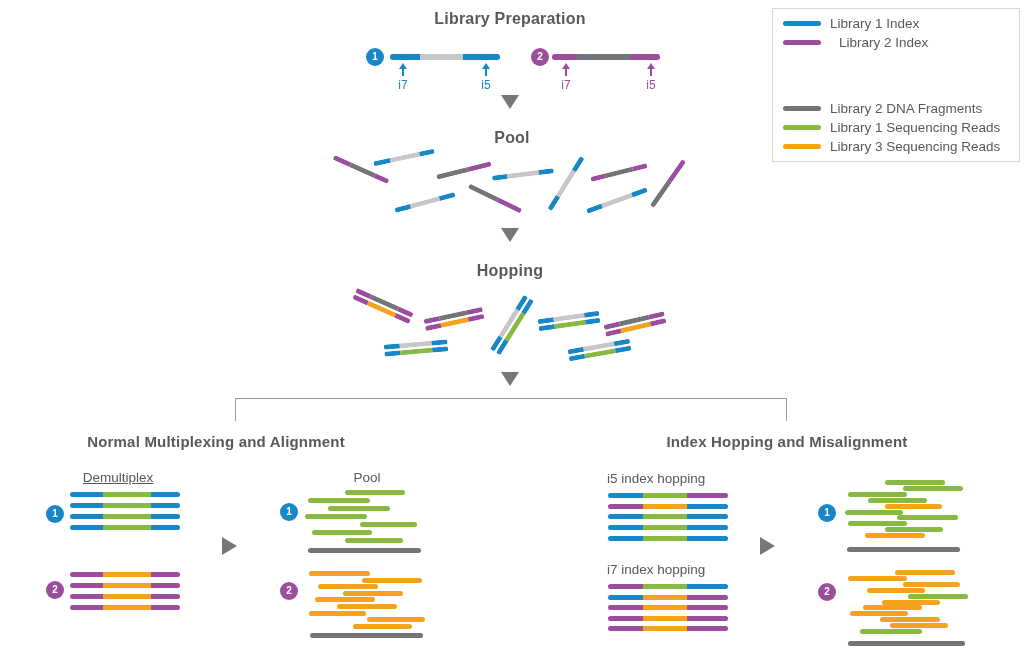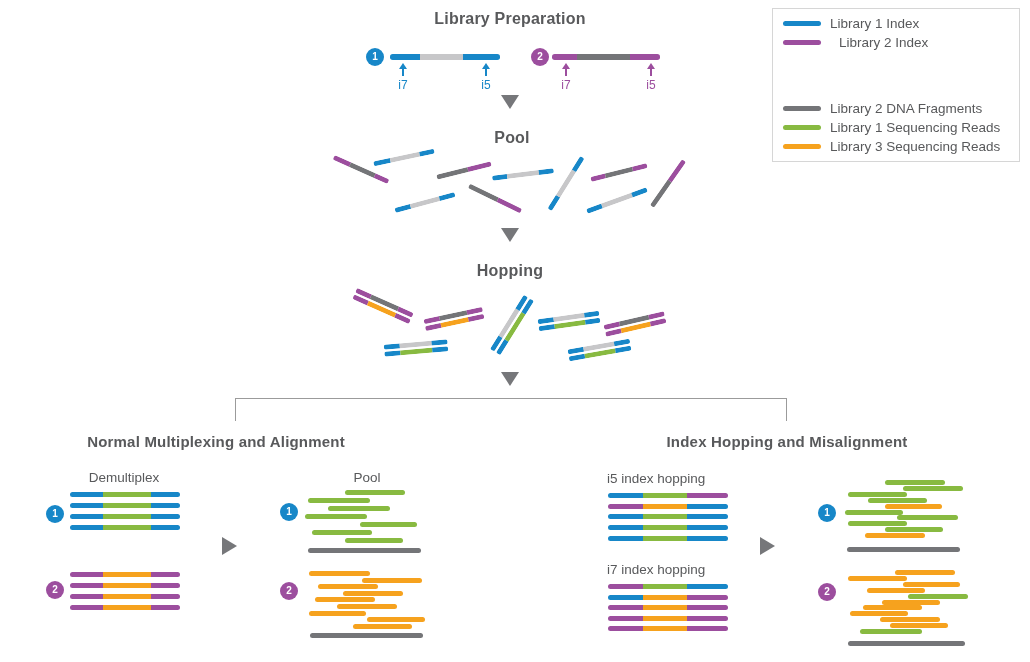--- a/index.html
+++ b/index.html
@@ -56,21 +56,21 @@
 
   <div class="tri-down" style="left:501px;top:95px;"></div>
   <div class="tri-down" style="left:501px;top:228px;"></div>
   <div class="tri-down" style="left:501px;top:372px;"></div>
 
   <div class="bracket"></div>
 
   <div class="title-sm" style="left:787px;top:433px;">Index Hopping and Misalignment</div>
   <div class="title-sm" style="left:216px;top:433px;">Normal Multiplexing and Alignment</div>
 
-  <div class="subtitle" style="left:124px;top:470px;">Demultiplex</div>
+  <div class="subtitle" style="left:118px;top:470px;text-decoration:underline;">Demultiplex</div>
   <div class="subtitle" style="left:367px;top:470px;">Pool</div>
   <div class="sublabel" style="left:607px;top:471px;">i5 index hopping</div>
   <div class="sublabel" style="left:607px;top:562px;">i7 index hopping</div>
 
   <div class="tri-right" style="left:222px;top:537px;"></div>
   <div class="tri-right" style="left:760px;top:537px;"></div>
 
   <div class="legend-box">
     <div class="legend-items">
         <div style="display: flex; align-items: center; gap: 9px;">

